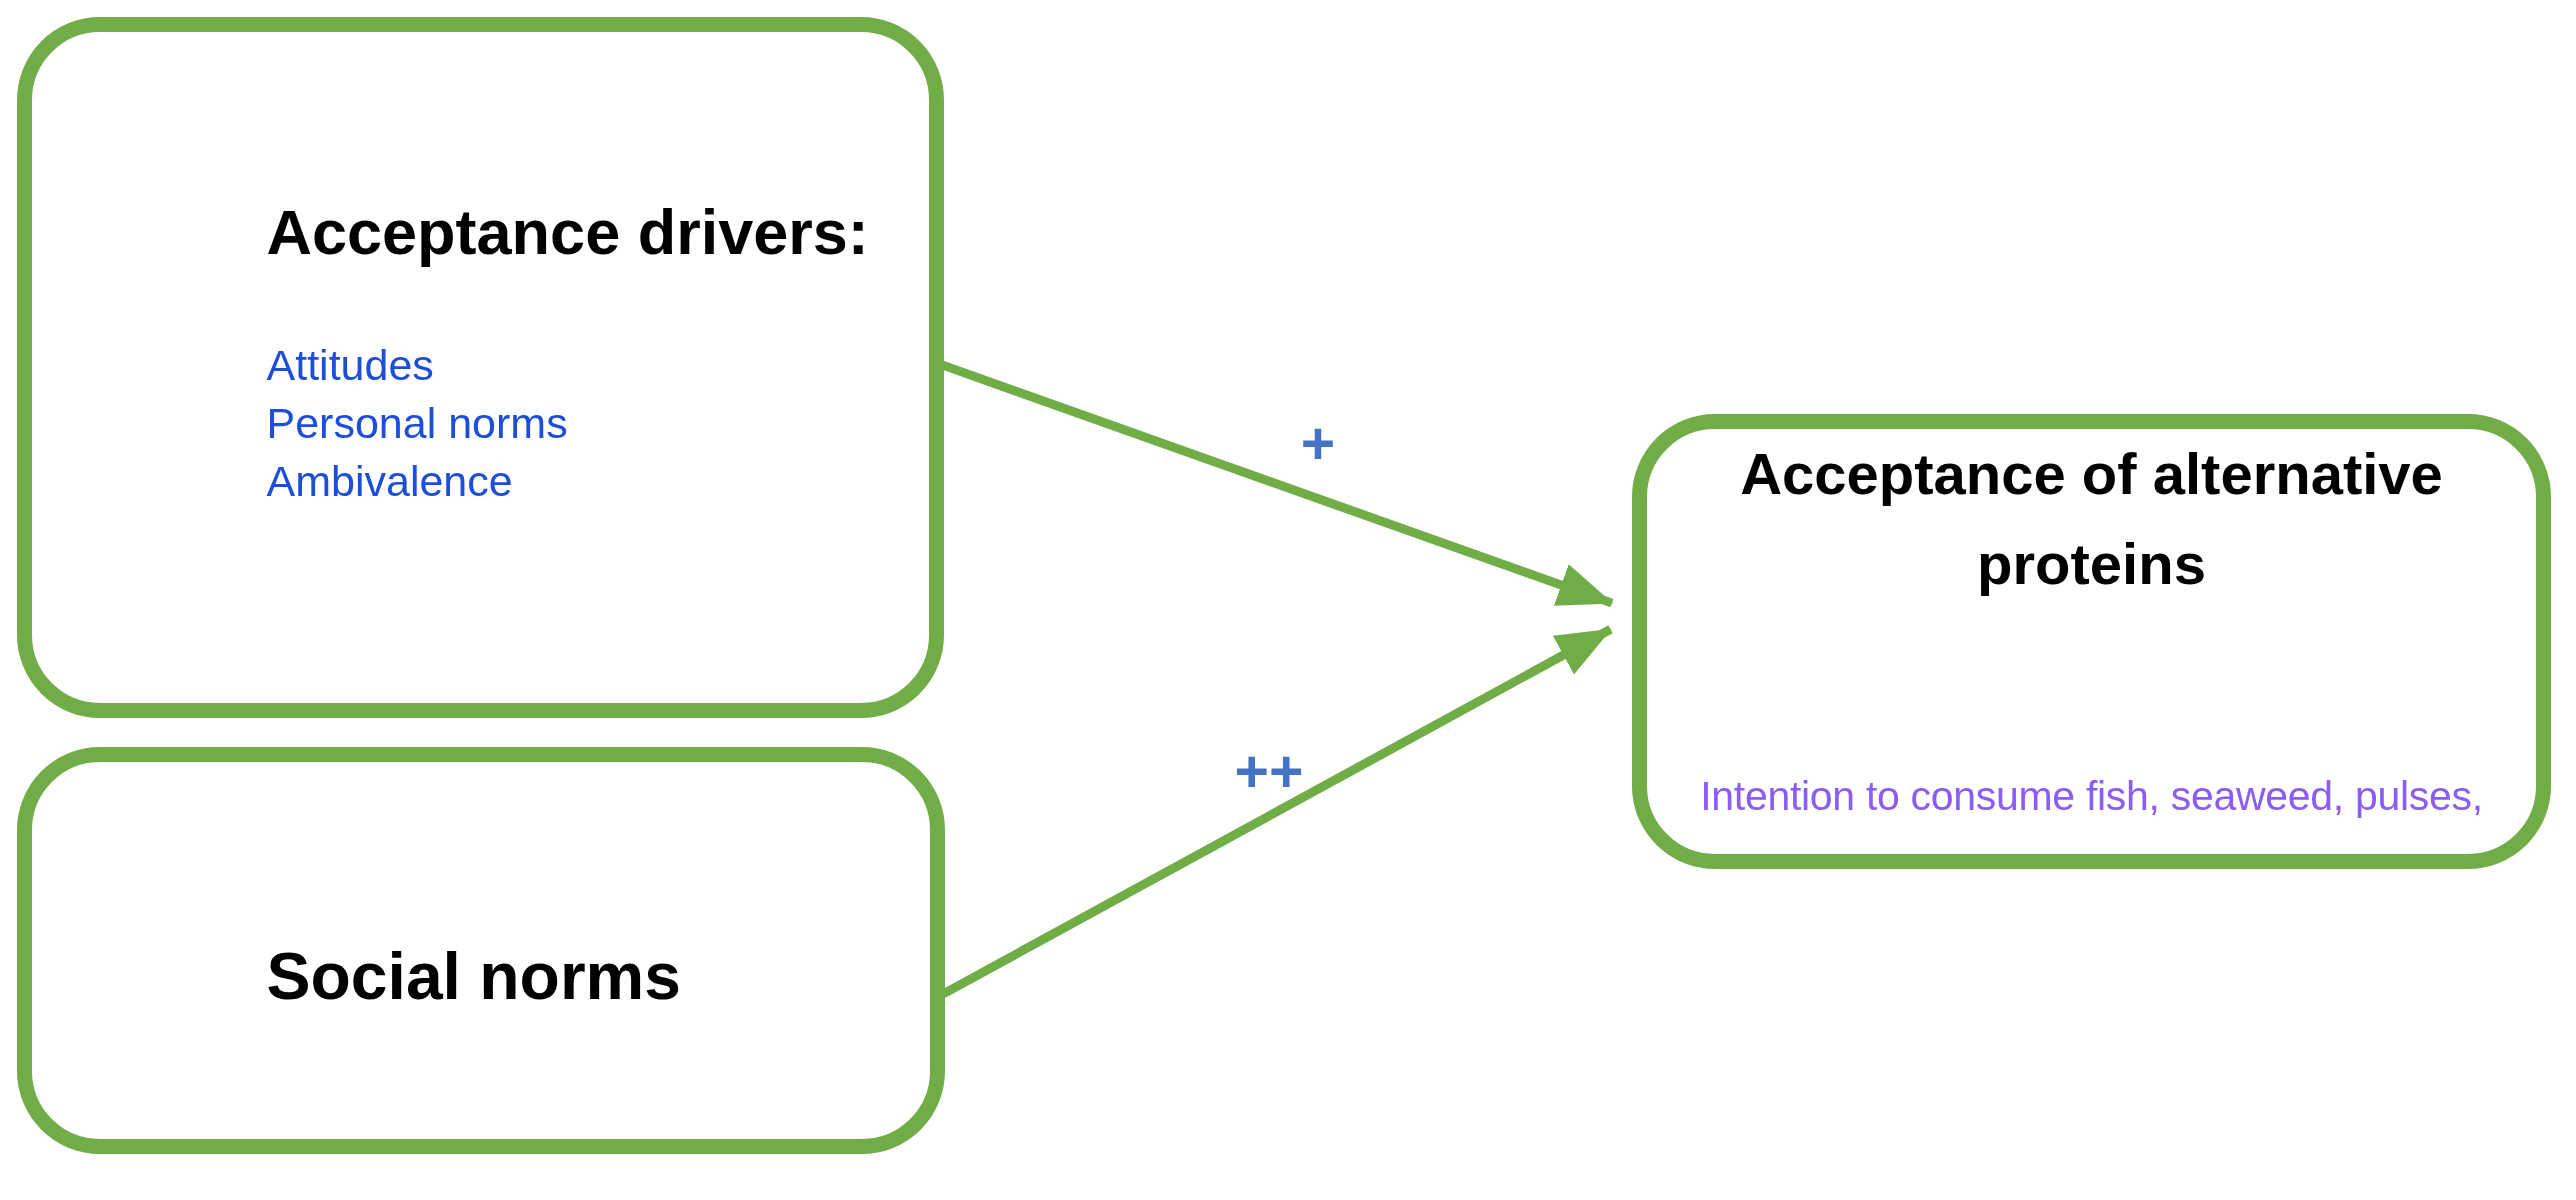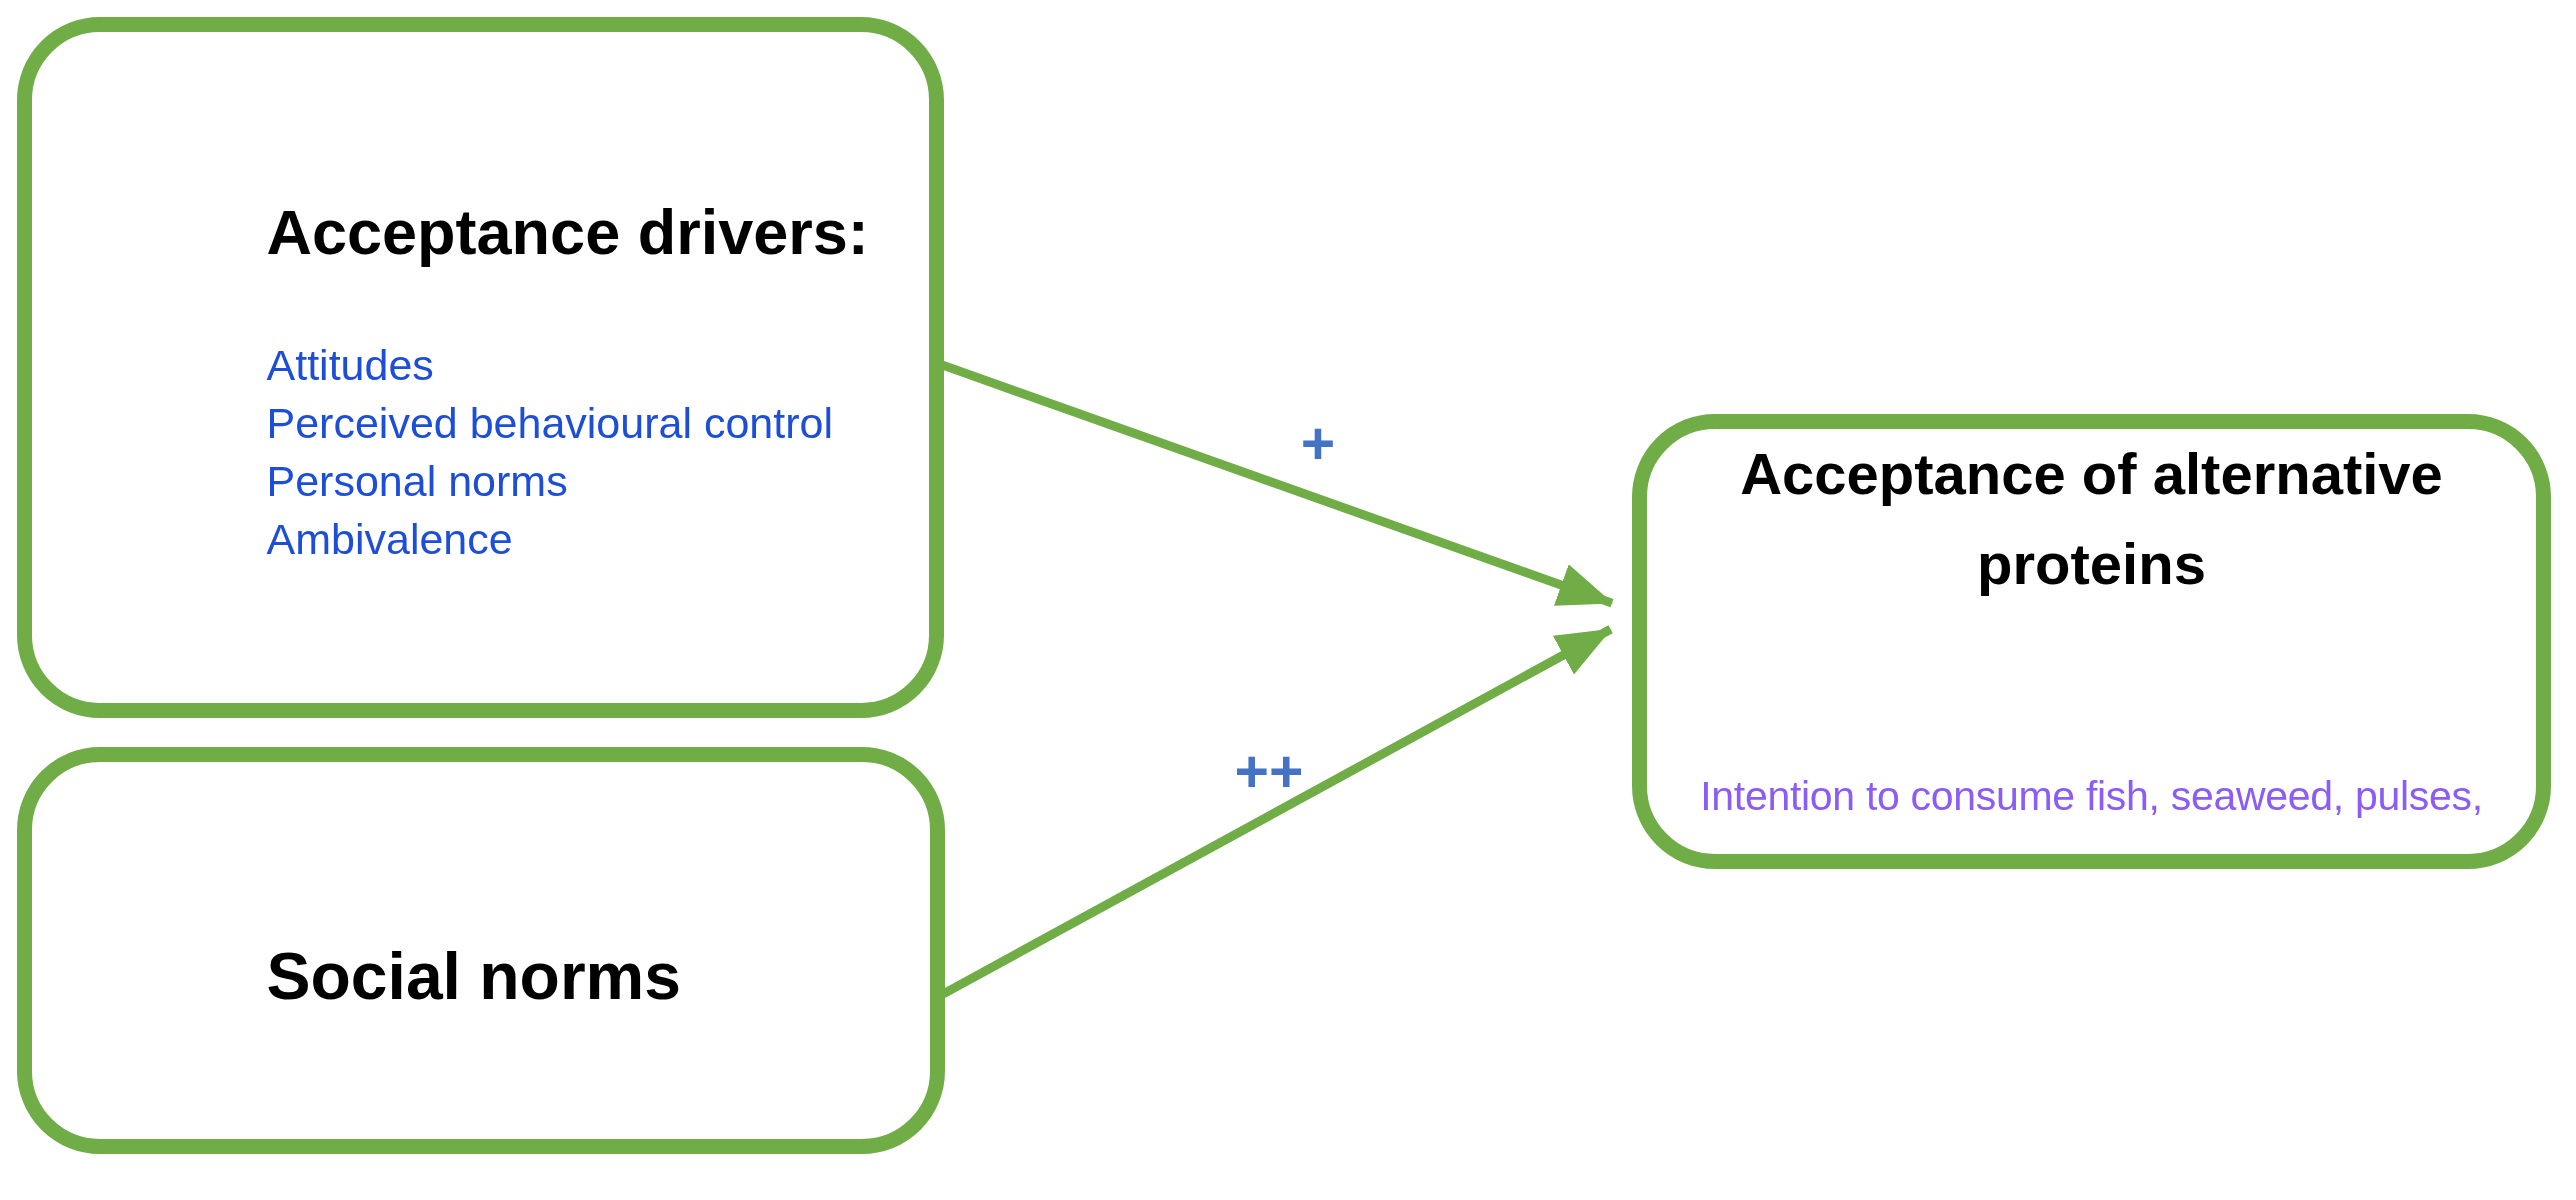--- a/index.html
+++ b/index.html
@@ -122,21 +122,20 @@
       </marker>
     </defs>
     <line x1="1365" y1="529" x2="2338" y2="875" stroke="#70AD47" stroke-width="13" marker-end="url(#arrowhead)"></line>
     <line x1="1368" y1="1442" x2="2336" y2="913" stroke="#70AD47" stroke-width="13" marker-end="url(#arrowhead)"></line>
   </svg>
 
   <div class="node" id="box-individual">
     <div class="b1-title">Acceptance drivers:</div>
     <div class="b1-list">
       <div>Attitudes</div>
-      <div>Perceived behavioural control</div>
       <div>Personal norms</div>
       <div>Ambivalence</div>
     </div>
   </div>
 
   <div class="node" id="box-social">
     <div class="b2-title">Social norms</div>
   </div>
 
   <div class="node" id="box-acceptance">

